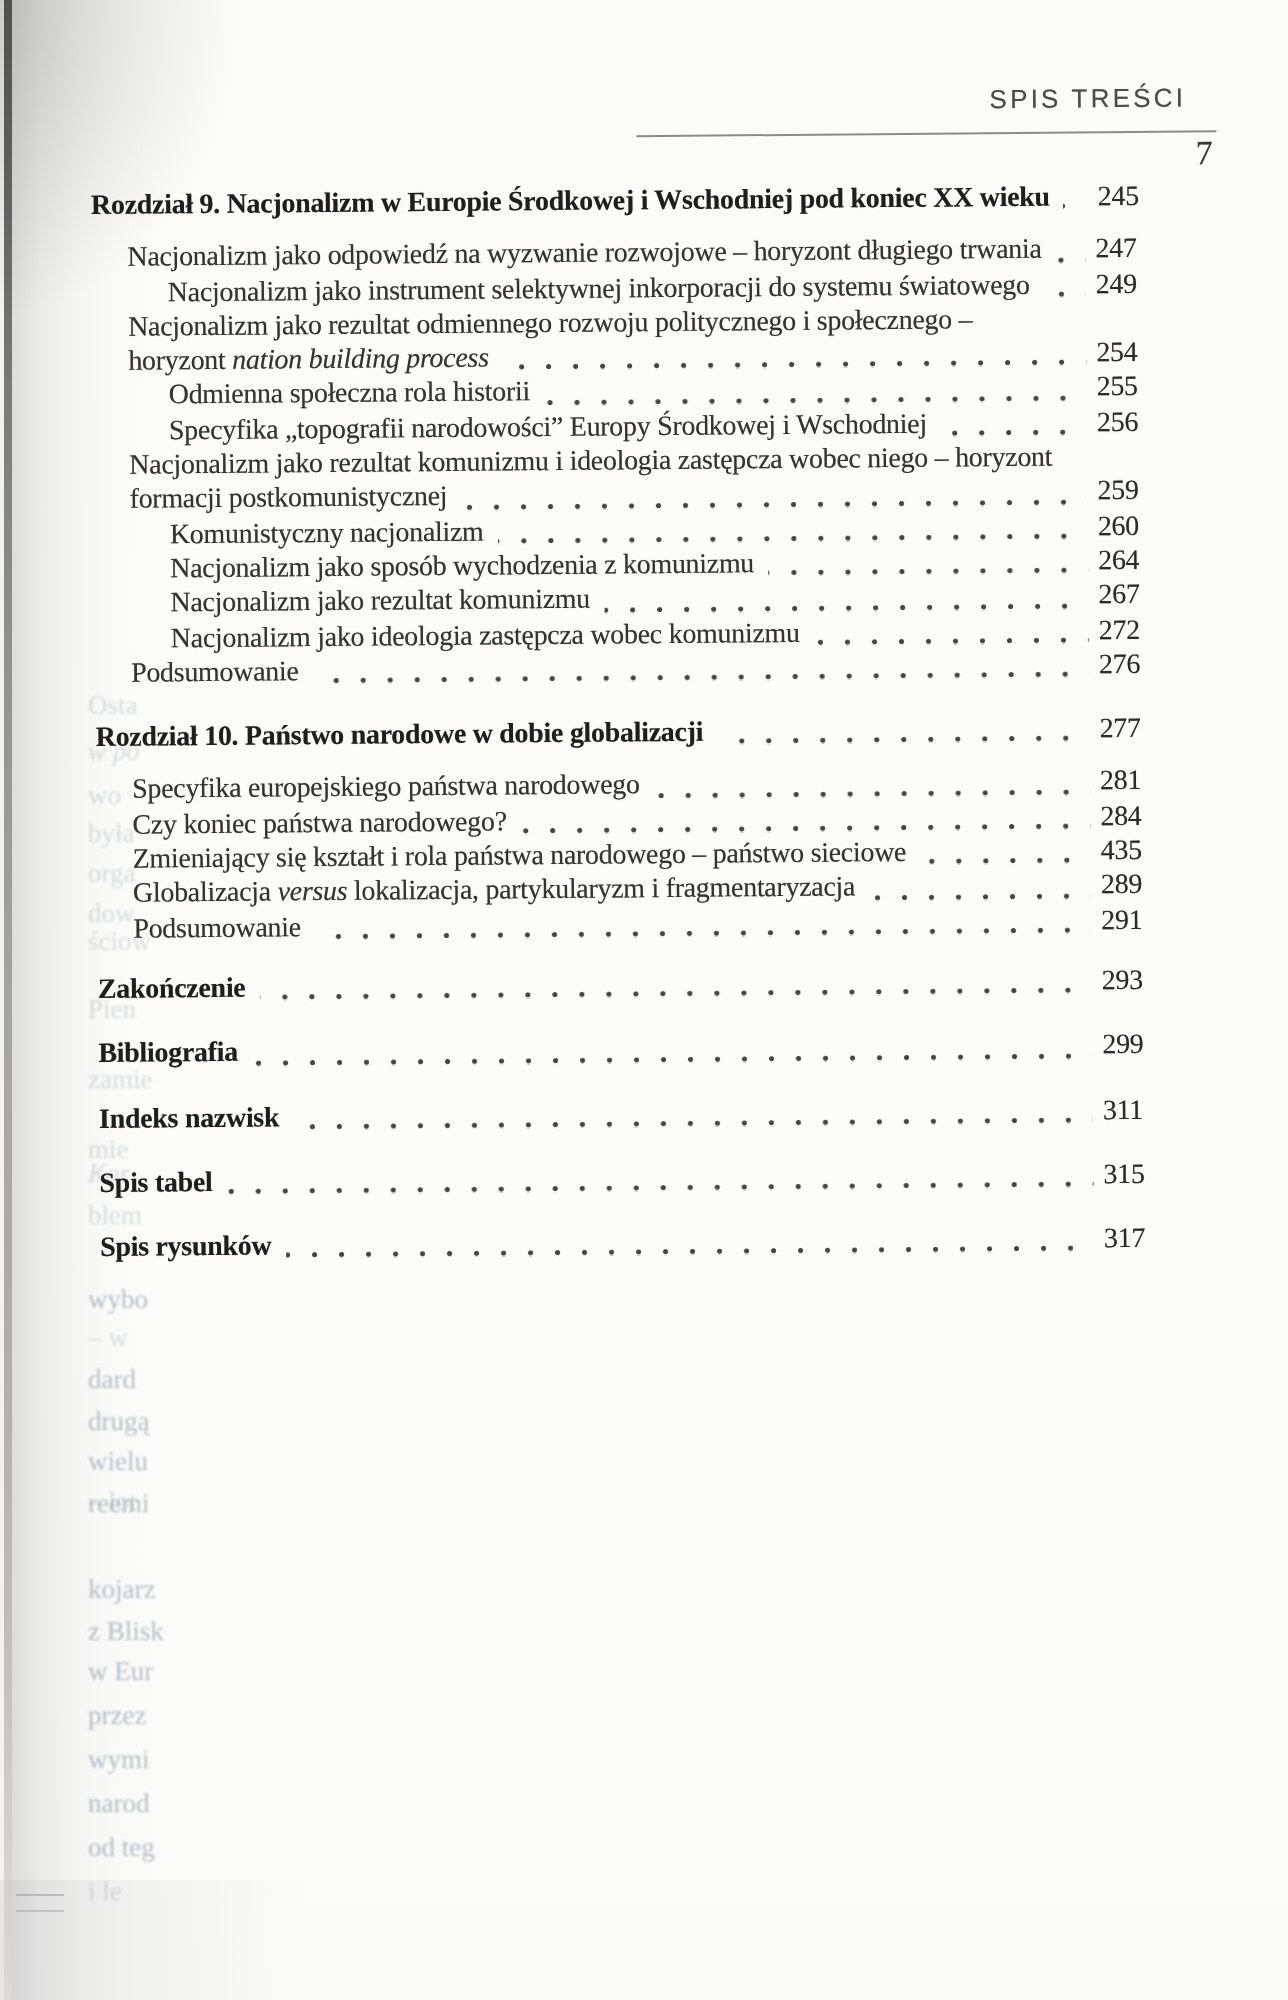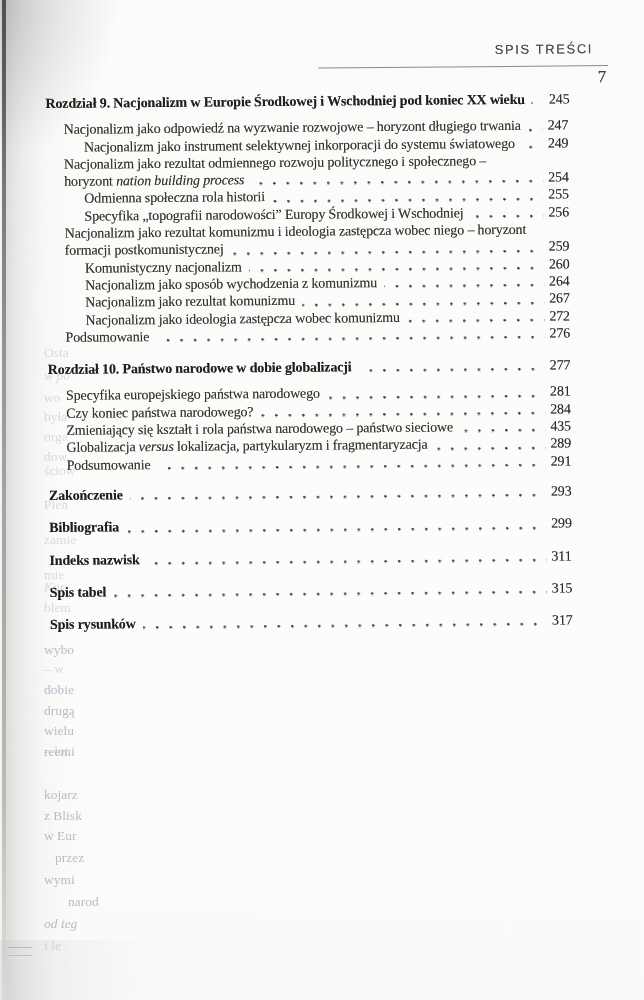--- a/index.html
+++ b/index.html
@@ -108,32 +108,32 @@
       <span style="top: 429px;">orga</span>
       <span style="top: 449px;">dow</span>
       <span style="top: 463px;">ściow</span>
       <span style="top: 497px;">Pien</span>
       <span style="top: 532px; text-align: right;">zamie</span>
       <span style="top: 567px;">mie</span>
       <span style="top: 579px; font-style: italic;">Kor</span>
       <span style="top: 600px;">blem</span>
       <span class="s" style="top: 642px;">wybo</span>
       <span style="top: 661px;">– w</span>
-      <span class="s" style="top: 682px;">dobie</span>
+      <span class="s" style="top: 682px;">dard</span>
       <span class="s" style="top: 703px;">drugą</span>
       <span class="s" style="top: 723px;">wielu</span>
       <span style="top: 743px;">– lot</span>
       <span class="s" style="top: 744px;">reemi</span>
       <span class="s" style="top: 787px;">kojarz</span>
       <span class="s" style="top: 808px;">z Blisk</span>
       <span class="s" style="top: 828px;">w Eur</span>
-      <span class="s" style="top: 850px; margin-left: 11px;">przez</span>
+      <span class="s" style="top: 850px;">przez</span>
       <span class="s" style="top: 872px;">wymi</span>
-      <span class="s" style="top: 894px; margin-left: 24px;">narod</span>
-      <span class="s" style="top: 916px; font-style: italic;">od teg</span>
+      <span class="s" style="top: 894px;">narod</span>
+      <span class="s" style="top: 916px;">od teg</span>
       <span style="top: 938px;">i le</span>
     </div>
 
   <div class="content">
     <div class="header-text">SPIS TREŚCI</div>
     <div class="header-rule"></div>
     <div class="folio">7</div>
     <div class="toc" id="toc">
         <div class="entry chapter">
           <div class="line row">

